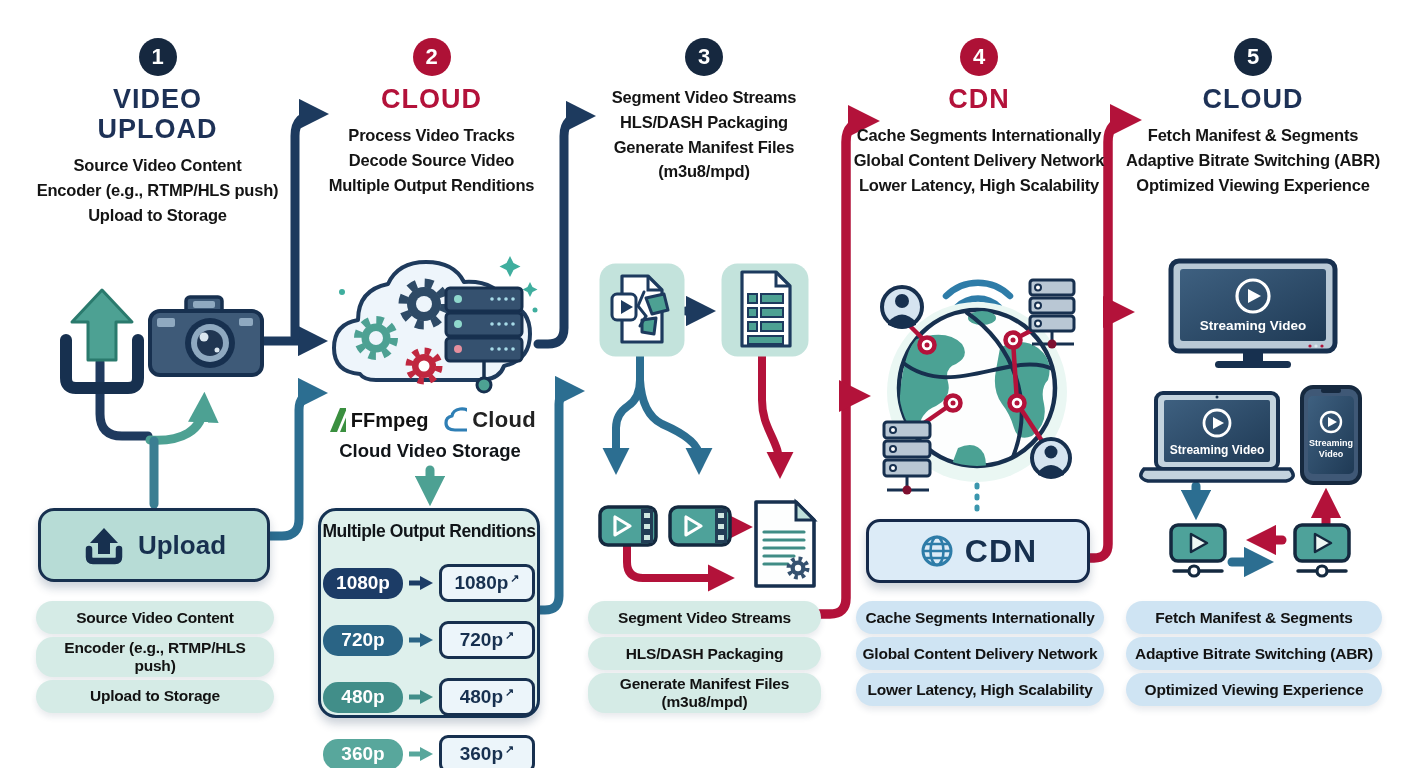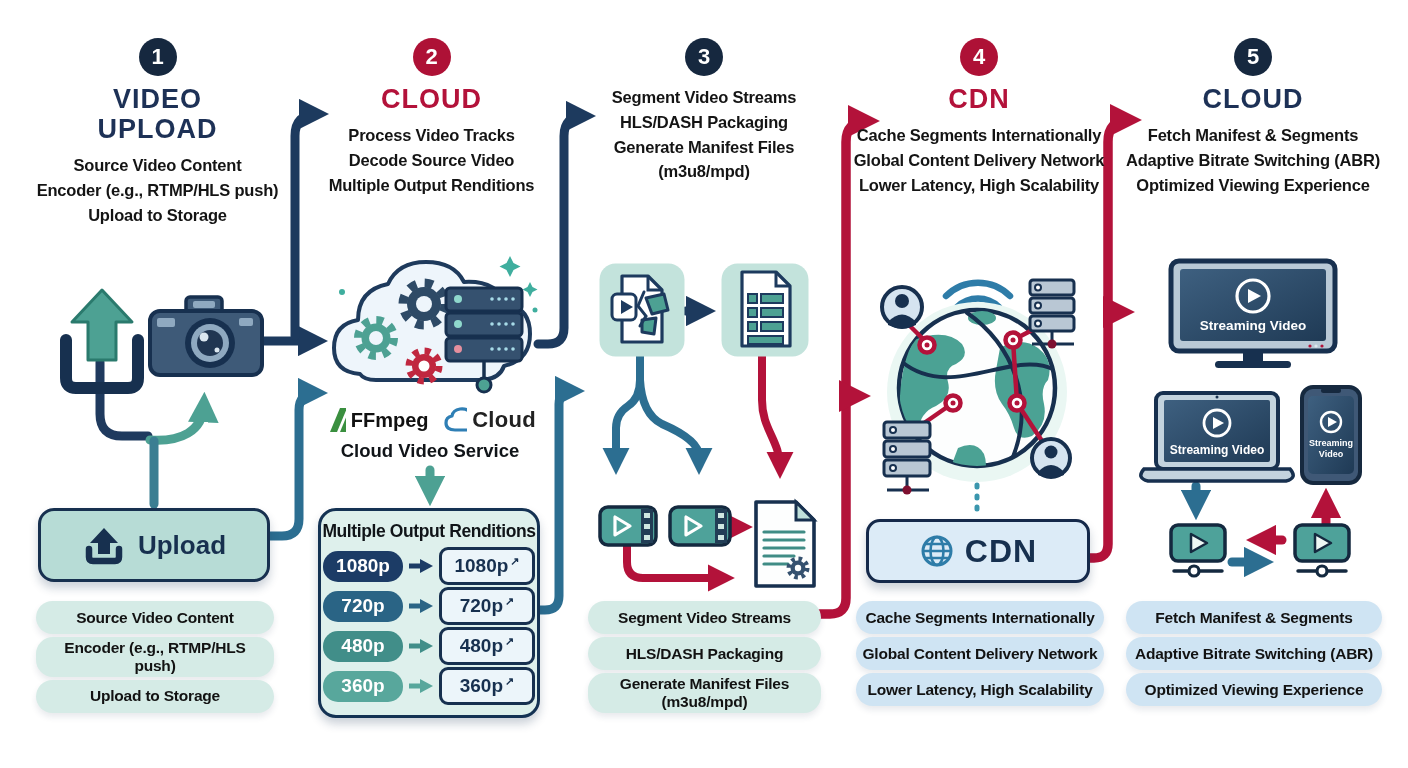--- a/index.html
+++ b/index.html
@@ -20,21 +20,21 @@
         letter-spacing:-0.2px;line-height:1.15;box-shadow:0 4px 6px rgba(25,50,80,.10);box-sizing:border-box;}
   .mint .pill{background:#d5ebe6;} .blue .pill{background:#cfe4f3;}
   .upload-box{left:38px;top:508px;width:232px;height:74px;background:#b7dcd6;border:3.5px solid #17304f;
         border-radius:16px;display:flex;align-items:center;justify-content:center;gap:12px;
         box-shadow:0 6px 10px rgba(25,50,80,.22);box-sizing:border-box;}
   .upload-box span{font-size:26px;font-weight:bold;color:#17304f;}
   .rend-box{left:318px;top:508px;width:222px;height:210px;background:#def0ec;border:3.5px solid #143253;
         border-radius:18px;box-shadow:0 6px 10px rgba(25,50,80,.22);display:flex;flex-direction:column;
         align-items:center;padding-top:10px;box-sizing:border-box;}
   .rend-title{font-size:17.5px;font-weight:bold;color:#101418;letter-spacing:-0.4px;}
-  .rend-row{display:flex;align-items:center;gap:4px;margin-top:8px;height:32px;}
+  .rend-row{display:flex;align-items:center;gap:4px;margin-top:25px;height:32px;}
   .src{width:80px;height:31px;border-radius:15px;color:#fff;font-weight:bold;font-size:19px;
        display:flex;align-items:center;justify-content:center;}
   .out{width:90px;height:32px;background:#ecf5fa;border:3px solid #17304f;border-radius:9px;color:#17304f;
        font-weight:bold;font-size:19px;display:flex;align-items:center;justify-content:center;box-sizing:content-box;}
   .ext{font-size:11px;margin-left:2px;position:relative;top:-5px;}
   .cdn-box{left:866px;top:519px;width:224px;height:64px;background:#dcebf7;border:3.5px solid #15294a;
        border-radius:14px;display:flex;align-items:center;justify-content:center;gap:10px;
        box-shadow:0 6px 10px rgba(25,50,80,.22);box-sizing:border-box;}
   .cdn-box span{font-size:32px;font-weight:bold;color:#17304f;letter-spacing:1px;}
   .logo-row{left:328px;top:406px;width:208px;display:flex;align-items:center;justify-content:space-between;gap:5px;}
@@ -237,21 +237,21 @@
     <svg width="32" height="28">
       <path d="M2 26 L12 2 H19 L9 26 Z" fill="#3a8f3f"></path>
       <path d="M12 26 L22 2 H29 L19 26 Z" fill="#3a8f3f"></path>
     </svg>
     <span class="ff">FFmpeg</span>
     <svg width="46" height="28" style="margin-left:8px;">
       <path d="M13 24 Q4 24 4 17 Q4 11 10 10 Q11 4 18 3 Q26 2 29 8 Q38 7 40 14 Q42 21 34 24 Z" fill="none" stroke="#2f7fb5" stroke-width="3.2" stroke-linejoin="round"></path>
     </svg>
     <span class="cl">Cloud</span>
   </div>
-  <div class="layer svc">Cloud Video Service</div>
+  <div class="layer svc">Cloud Video Storage</div>
   <div class="layer rend-box">
     <div class="rend-title">Multiple Output Renditions</div>
     <div class="rend-row">
       <div class="src" style="background:#1c3c66;">1080p</div>
       <svg width="28" height="18">
           <path d="M2 9 H14" stroke="#1c3c66" stroke-width="5"></path>
           <path d="M13 2 L26 9 L13 16 Z" fill="#1c3c66"></path>
         </svg>
       <div class="out">
           <span>1080p</span>

